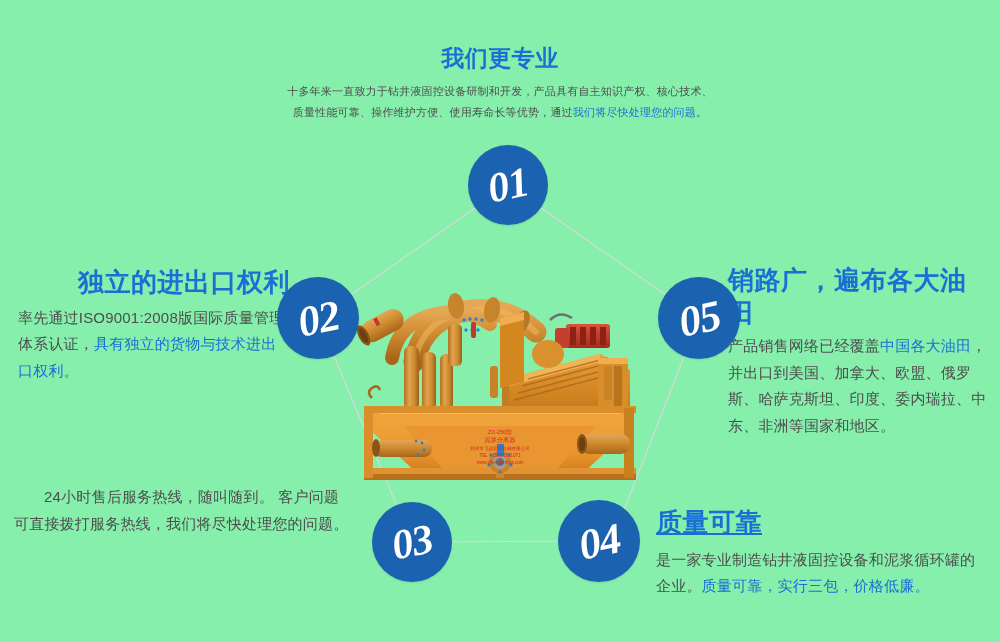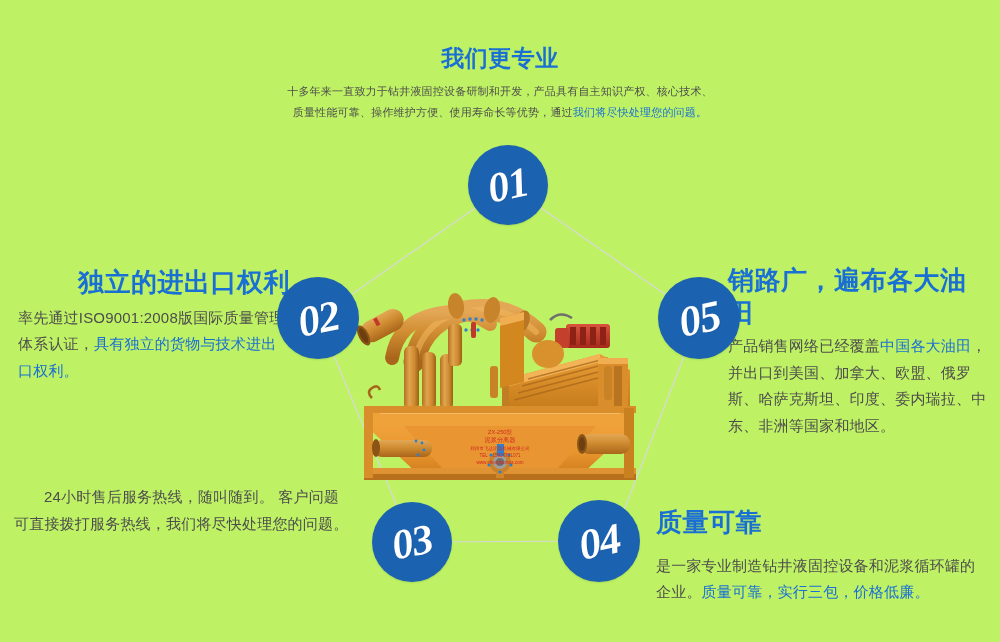--- a/index.html
+++ b/index.html
@@ -7,21 +7,21 @@
     padding: 0;
     background: #ffffff;
   }
   body {
     font-family: "Liberation Sans", "DejaVu Sans", sans-serif;
   }
   #canvas {
     position: relative;
     width: 1000px;
     height: 642px;
-    background: #bef264;
+    background: #86efac;
     overflow: hidden;
   }
 
   
   .pentagon-svg {
     position: absolute;
     left: 0; top: 0;
     width: 1000px;
     height: 642px;
     pointer-events: none;
@@ -116,21 +116,21 @@
   #block-03 .sec-title { text-align: right; margin-bottom: 6px; }
   #block-03 .sec-body .indent { padding-left: 30px; }
 
   
   #block-04 {
     left: 656px;
     top: 506px;
     width: 330px;
     text-align: left;
   }
-  #block-04 .sec-title { margin-bottom: 14px; }
+  #block-04 .sec-title { margin-bottom: 8px; text-decoration: underline; }
 
   
   #machine {
     position: absolute;
     left: 352px;
     top: 262px;
     width: 296px;
     height: 222px;
   }
   #machine svg { display: block; width: 100%; height: 100%; }

